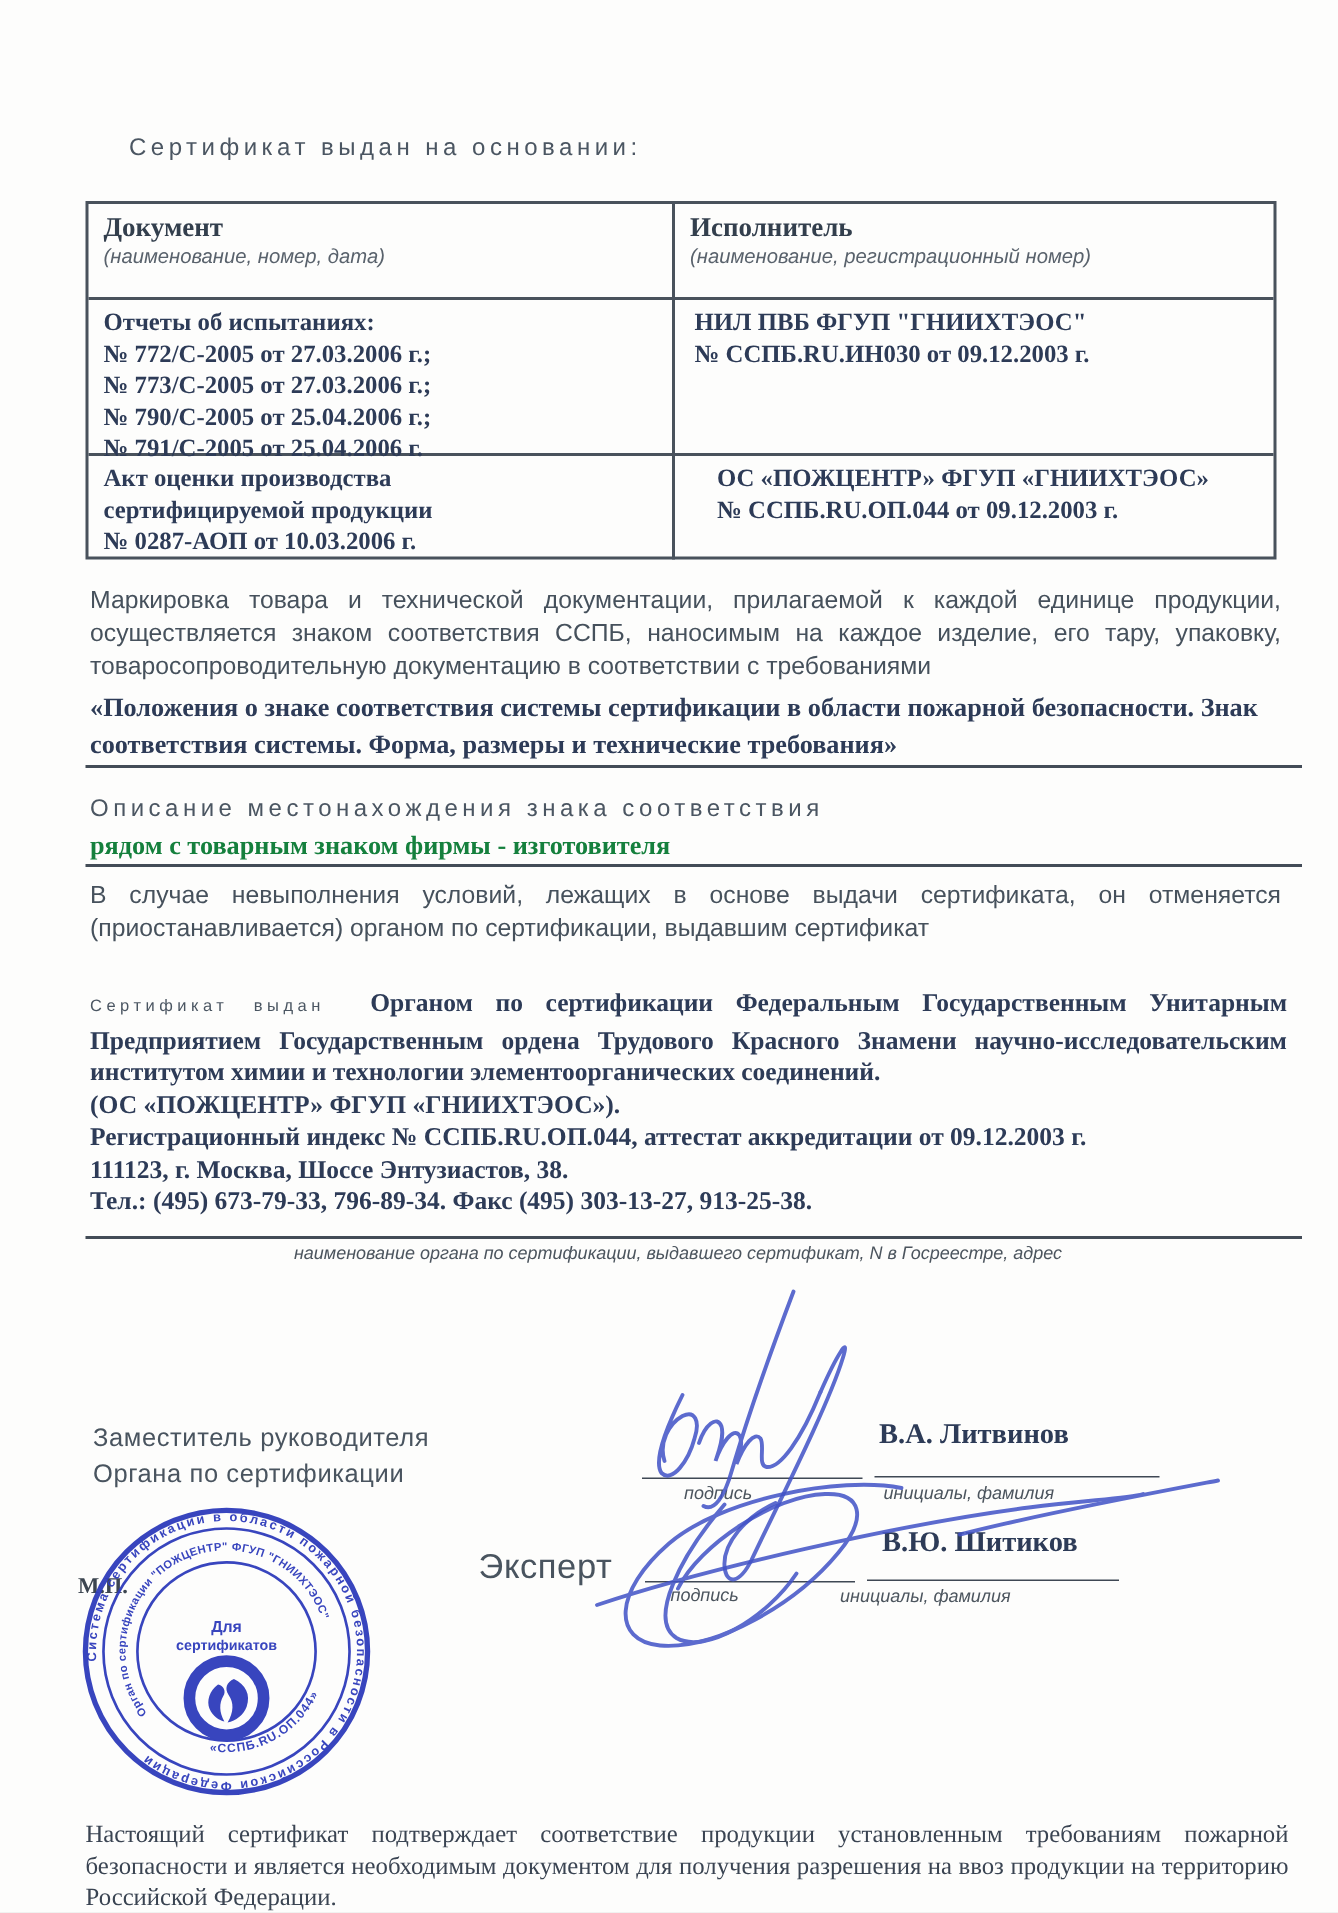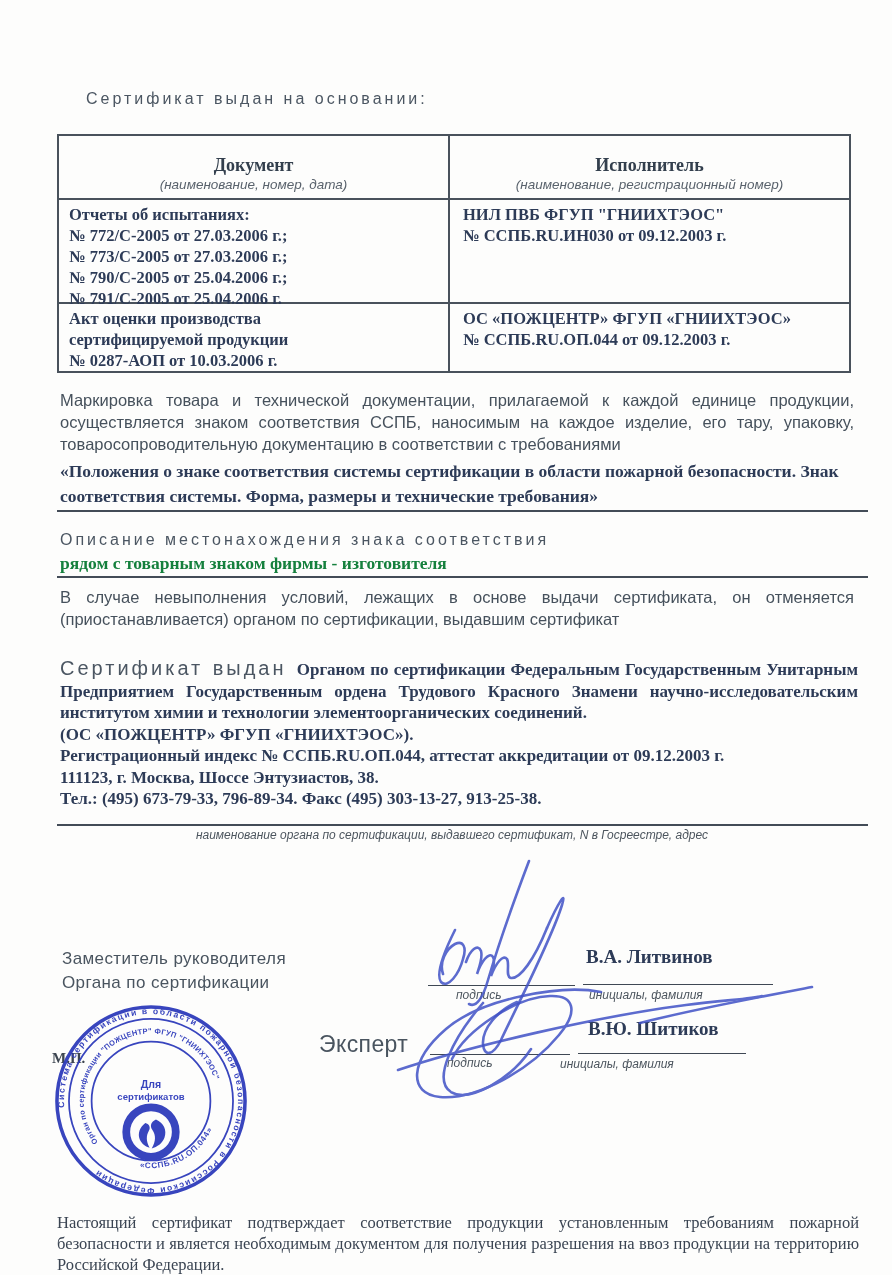--- a/index.html
+++ b/index.html
@@ -17,36 +17,36 @@
 
   
   .basis-table{
     position:absolute;left:57px;top:134px;width:794px;height:239px;
     border:2px solid #49525c;box-sizing:border-box;
     display:grid;grid-template-columns:391px 1fr;grid-template-rows:64px 104px 1fr;
   }
   .cell{box-sizing:border-box;padding:4px 10px 2px 10px;}
   .cell.bR{border-right:2px solid #49525c;}
   .cell.bB{border-bottom:2px solid #49525c;}
-  .cell.hdr{text-align:center;padding-top:19px;}
+  .cell.hdr{padding-top:5px;}
   .hdr-title{font-family:"Liberation Serif",serif;font-weight:bold;font-size:18px;color:#333f4d;}
   .hdr-sub{font-style:italic;font-size:13.5px;color:#59626c;margin-top:1px;}
   .cell-line{font-family:"Liberation Serif",serif;font-weight:bold;
     font-size:16.5px;line-height:21px;color:#2d3b57;}
 
   
   .para{position:absolute;left:60px;width:794px;font-size:16.5px;line-height:22px;
     text-align:justify;color:#46515c;}
   .serifpara{position:absolute;left:60px;width:800px;
     font-family:"Liberation Serif",serif;font-weight:bold;font-size:17.5px;
     line-height:25px;color:#2d3b57;}
   .issued{position:absolute;left:60px;top:658px;width:798px;
     font-family:"Liberation Serif",serif;font-weight:bold;font-size:17px;
     line-height:21.5px;color:#2d3b57;text-align:justify;}
-  .issued .spaced{font-family:"Liberation Sans",sans-serif;font-weight:normal;font-size:20px;}
+  .issued .spaced{font-family:"Liberation Sans",sans-serif;font-weight:normal;font-size:11px;}
   .caption{position:absolute;font-style:italic;font-size:12px;color:#4c555e;}
   .sig-name{position:absolute;font-family:"Liberation Serif",serif;font-weight:bold;
     font-size:19px;color:#2d3b57;}
   .footer-para{position:absolute;left:57px;top:1212px;width:802px;
     font-family:"Liberation Serif",serif;font-size:16.5px;line-height:21px;
     color:#3a4452;text-align:justify;}
   .sign-layer{position:absolute;left:0;top:0;width:892px;height:1275px;pointer-events:none;}
   .stamp{position:absolute;left:52px;top:1002px;width:198px;height:198px;opacity:.95;}
   .mp-mark{position:absolute;left:52px;top:1050px;font-family:"Liberation Serif",serif;
     font-weight:bold;font-size:15px;color:#3c4550;}
@@ -78,21 +78,21 @@
     <div class="cell bB" style="padding-left:13px;">
       <div class="cell-line">НИЛ ПВБ ФГУП "ГНИИХТЭОС"</div>
       <div class="cell-line">№ ССПБ.RU.ИН030  от 09.12.2003 г.</div>
     </div>
 
     <div class="cell bR">
       <div class="cell-line">Акт оценки производства</div>
       <div class="cell-line">сертифицируемой продукции</div>
       <div class="cell-line">№ 0287-АОП от 10.03.2006 г.</div>
     </div>
-    <div class="cell" style="padding-left:13px;">
+    <div class="cell" style="padding-left:28px;">
       <div class="cell-line">ОС «ПОЖЦЕНТР» ФГУП «ГНИИХТЭОС»</div>
       <div class="cell-line">№ ССПБ.RU.ОП.044  от 09.12.2003 г.</div>
     </div>
   </div>
 
   <div class="para" style="top:389px;">Маркировка товара и технической документации, прилагаемой к каждой единице продукции, осуществляется знаком соответствия ССПБ, наносимым на каждое изделие, его тару, упаковку, товаросопроводительную документацию в соответствии с требованиями</div>
 
   <div class="serifpara" style="top:459px;">«Положения о знаке соответствия системы сертификации в области пожарной безопасности. Знак соответствия системы. Форма, размеры и технические требования»</div>
   <div class="rule" style="left:57px;top:510px;width:811px;"></div>
 

